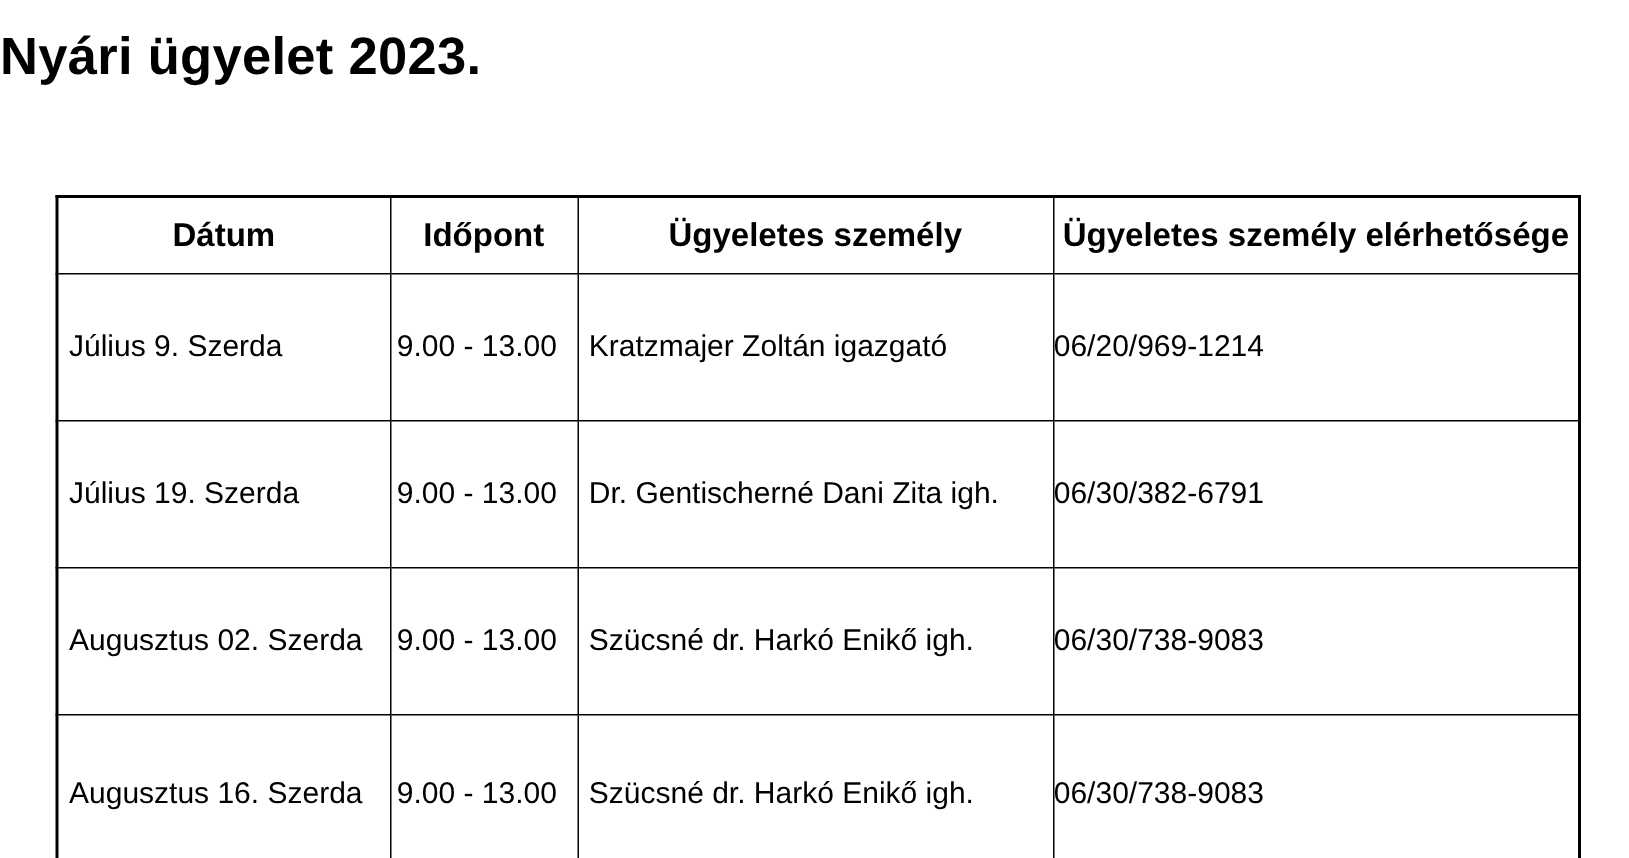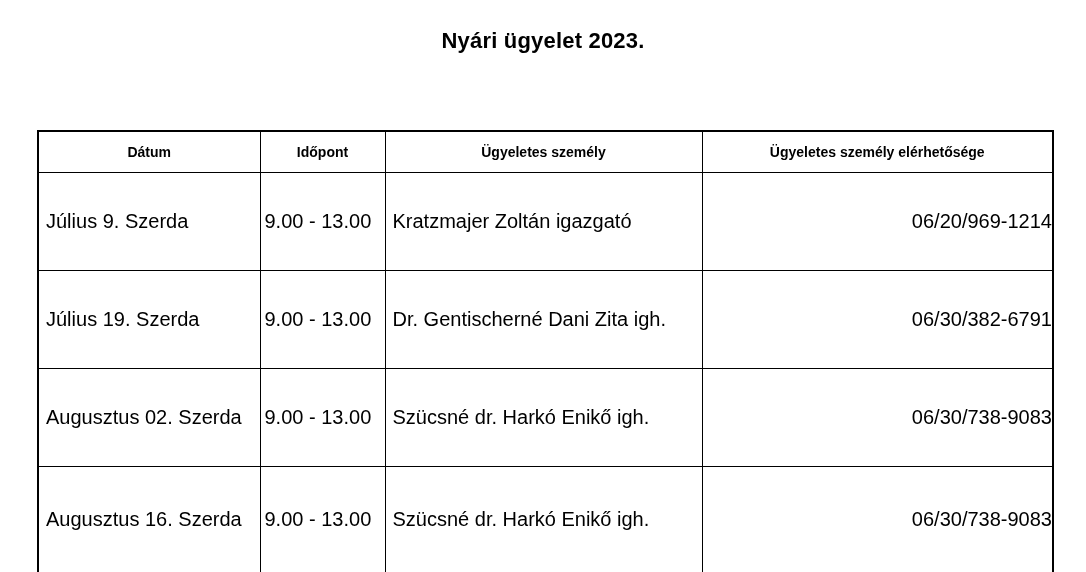--- a/index.html
+++ b/index.html
@@ -11,25 +11,24 @@
     position: relative;
     width: 1086px;
     height: 572px;
     background: #ffffff;
     color: #000000;
     font-family: "Liberation Sans", sans-serif;
     overflow: hidden;
   }
   .doc-title {
     position: absolute;
-    top: 28px;
+    top: 18px;
     left: 0;
     width: 100%;
-    text-align: center;
-    font-size: 22px;
+    font-size: 35px;
     font-weight: 700;
     letter-spacing: 0.2px;
   }
   table.duty-table {
     position: absolute;
     left: 37px;
     top: 130px;
     width: 1015px;
     border-collapse: collapse;
     table-layout: fixed;
@@ -38,42 +37,42 @@
   .duty-table th,
   .duty-table td {
     border: 1.5px solid #000000;
     overflow: hidden;
     white-space: nowrap;
   }
   .duty-table thead tr {
     height: 33px;
   }
   .duty-table th {
-    font-size: 14px;
+    font-size: 22px;
     font-weight: 700;
     text-align: center;
     vertical-align: middle;
     padding: 12px 2px;
   }
   .duty-table tbody tr {
     height: 98px;
   }
   .duty-table tbody tr.last-row {
     height: 107px;
   }
   .duty-table td {
     font-size: 20px;
     font-weight: 400;
     vertical-align: middle;
     padding: 0;
   }
   .duty-table td.col-datum   { text-align: left;  padding-left: 7px; }
   .duty-table td.col-idopont { text-align: left;  padding-left: 4px; margin-left: 43px; }
   .duty-table td.col-szemely { text-align: left;  padding-left: 7px; }
-  .duty-table td.col-elerhetoseg { text-align: right; }
+  .duty-table td.col-elerhetoseg { text-align: left; }
 </style>
 </head>
 <body>
 
 <div class="page">
 
   <div class="doc-title">Nyári ügyelet 2023.</div>
 
   <table class="duty-table">
     <colgroup>

